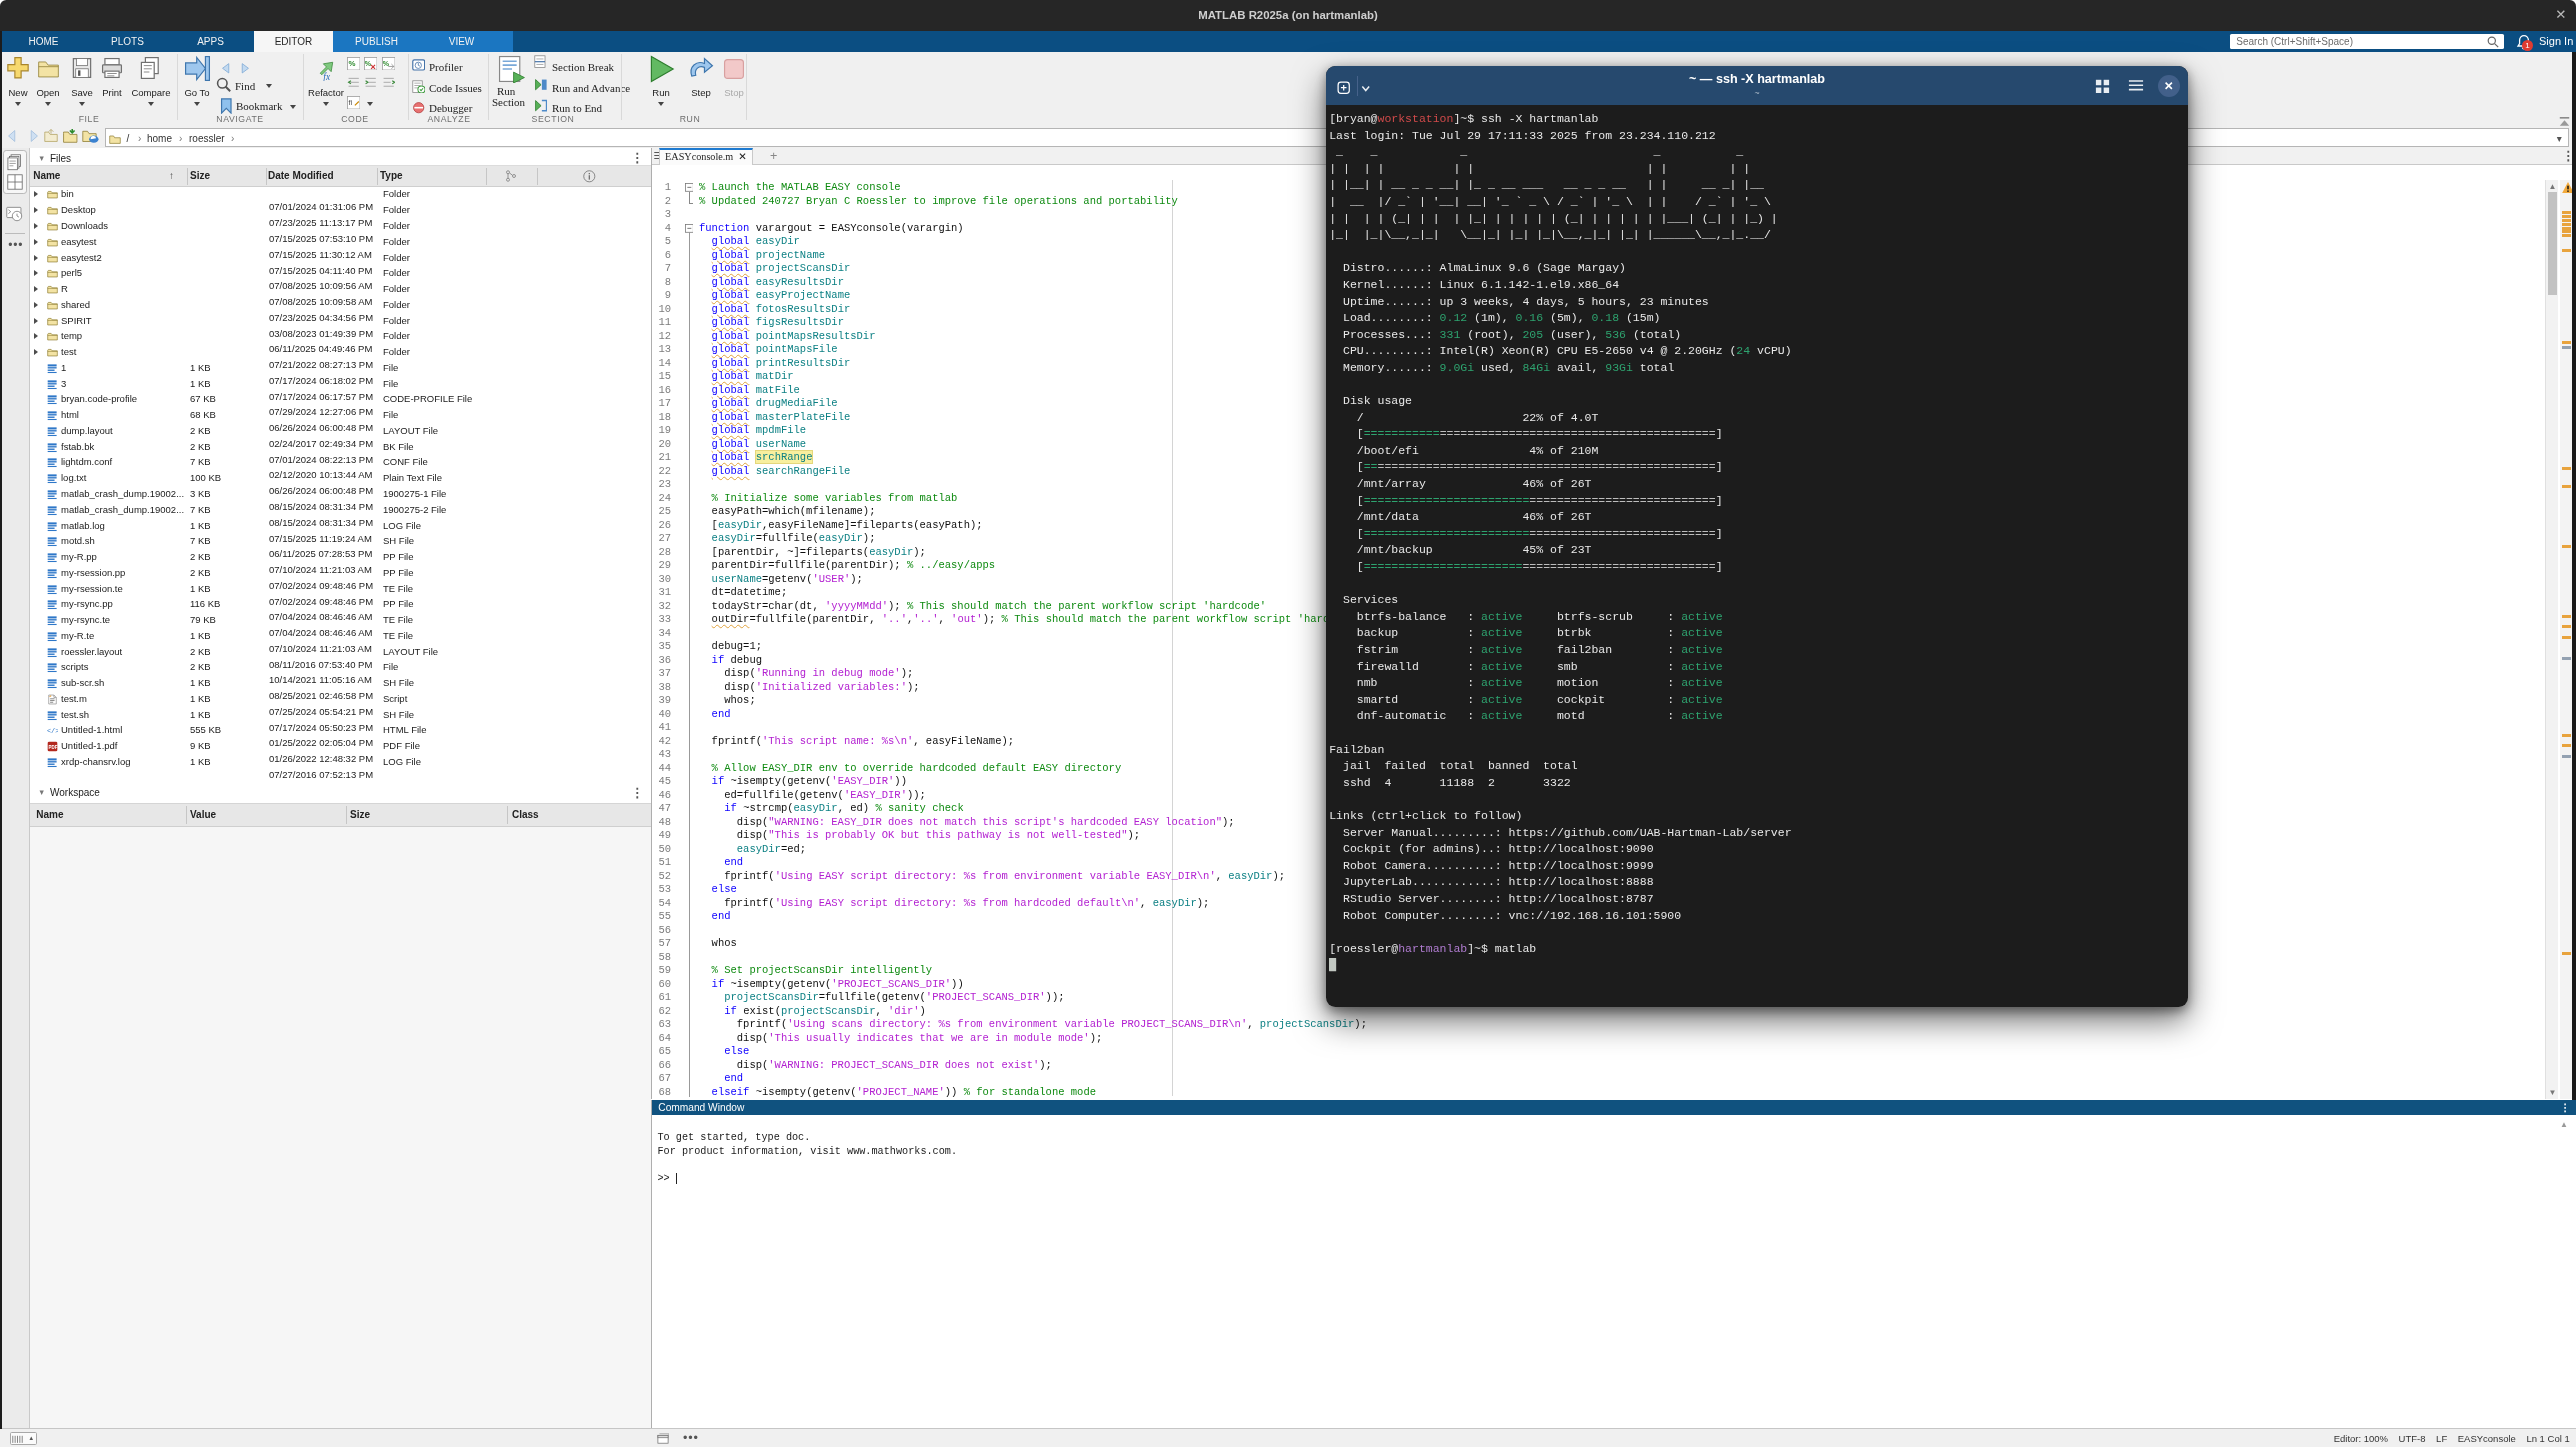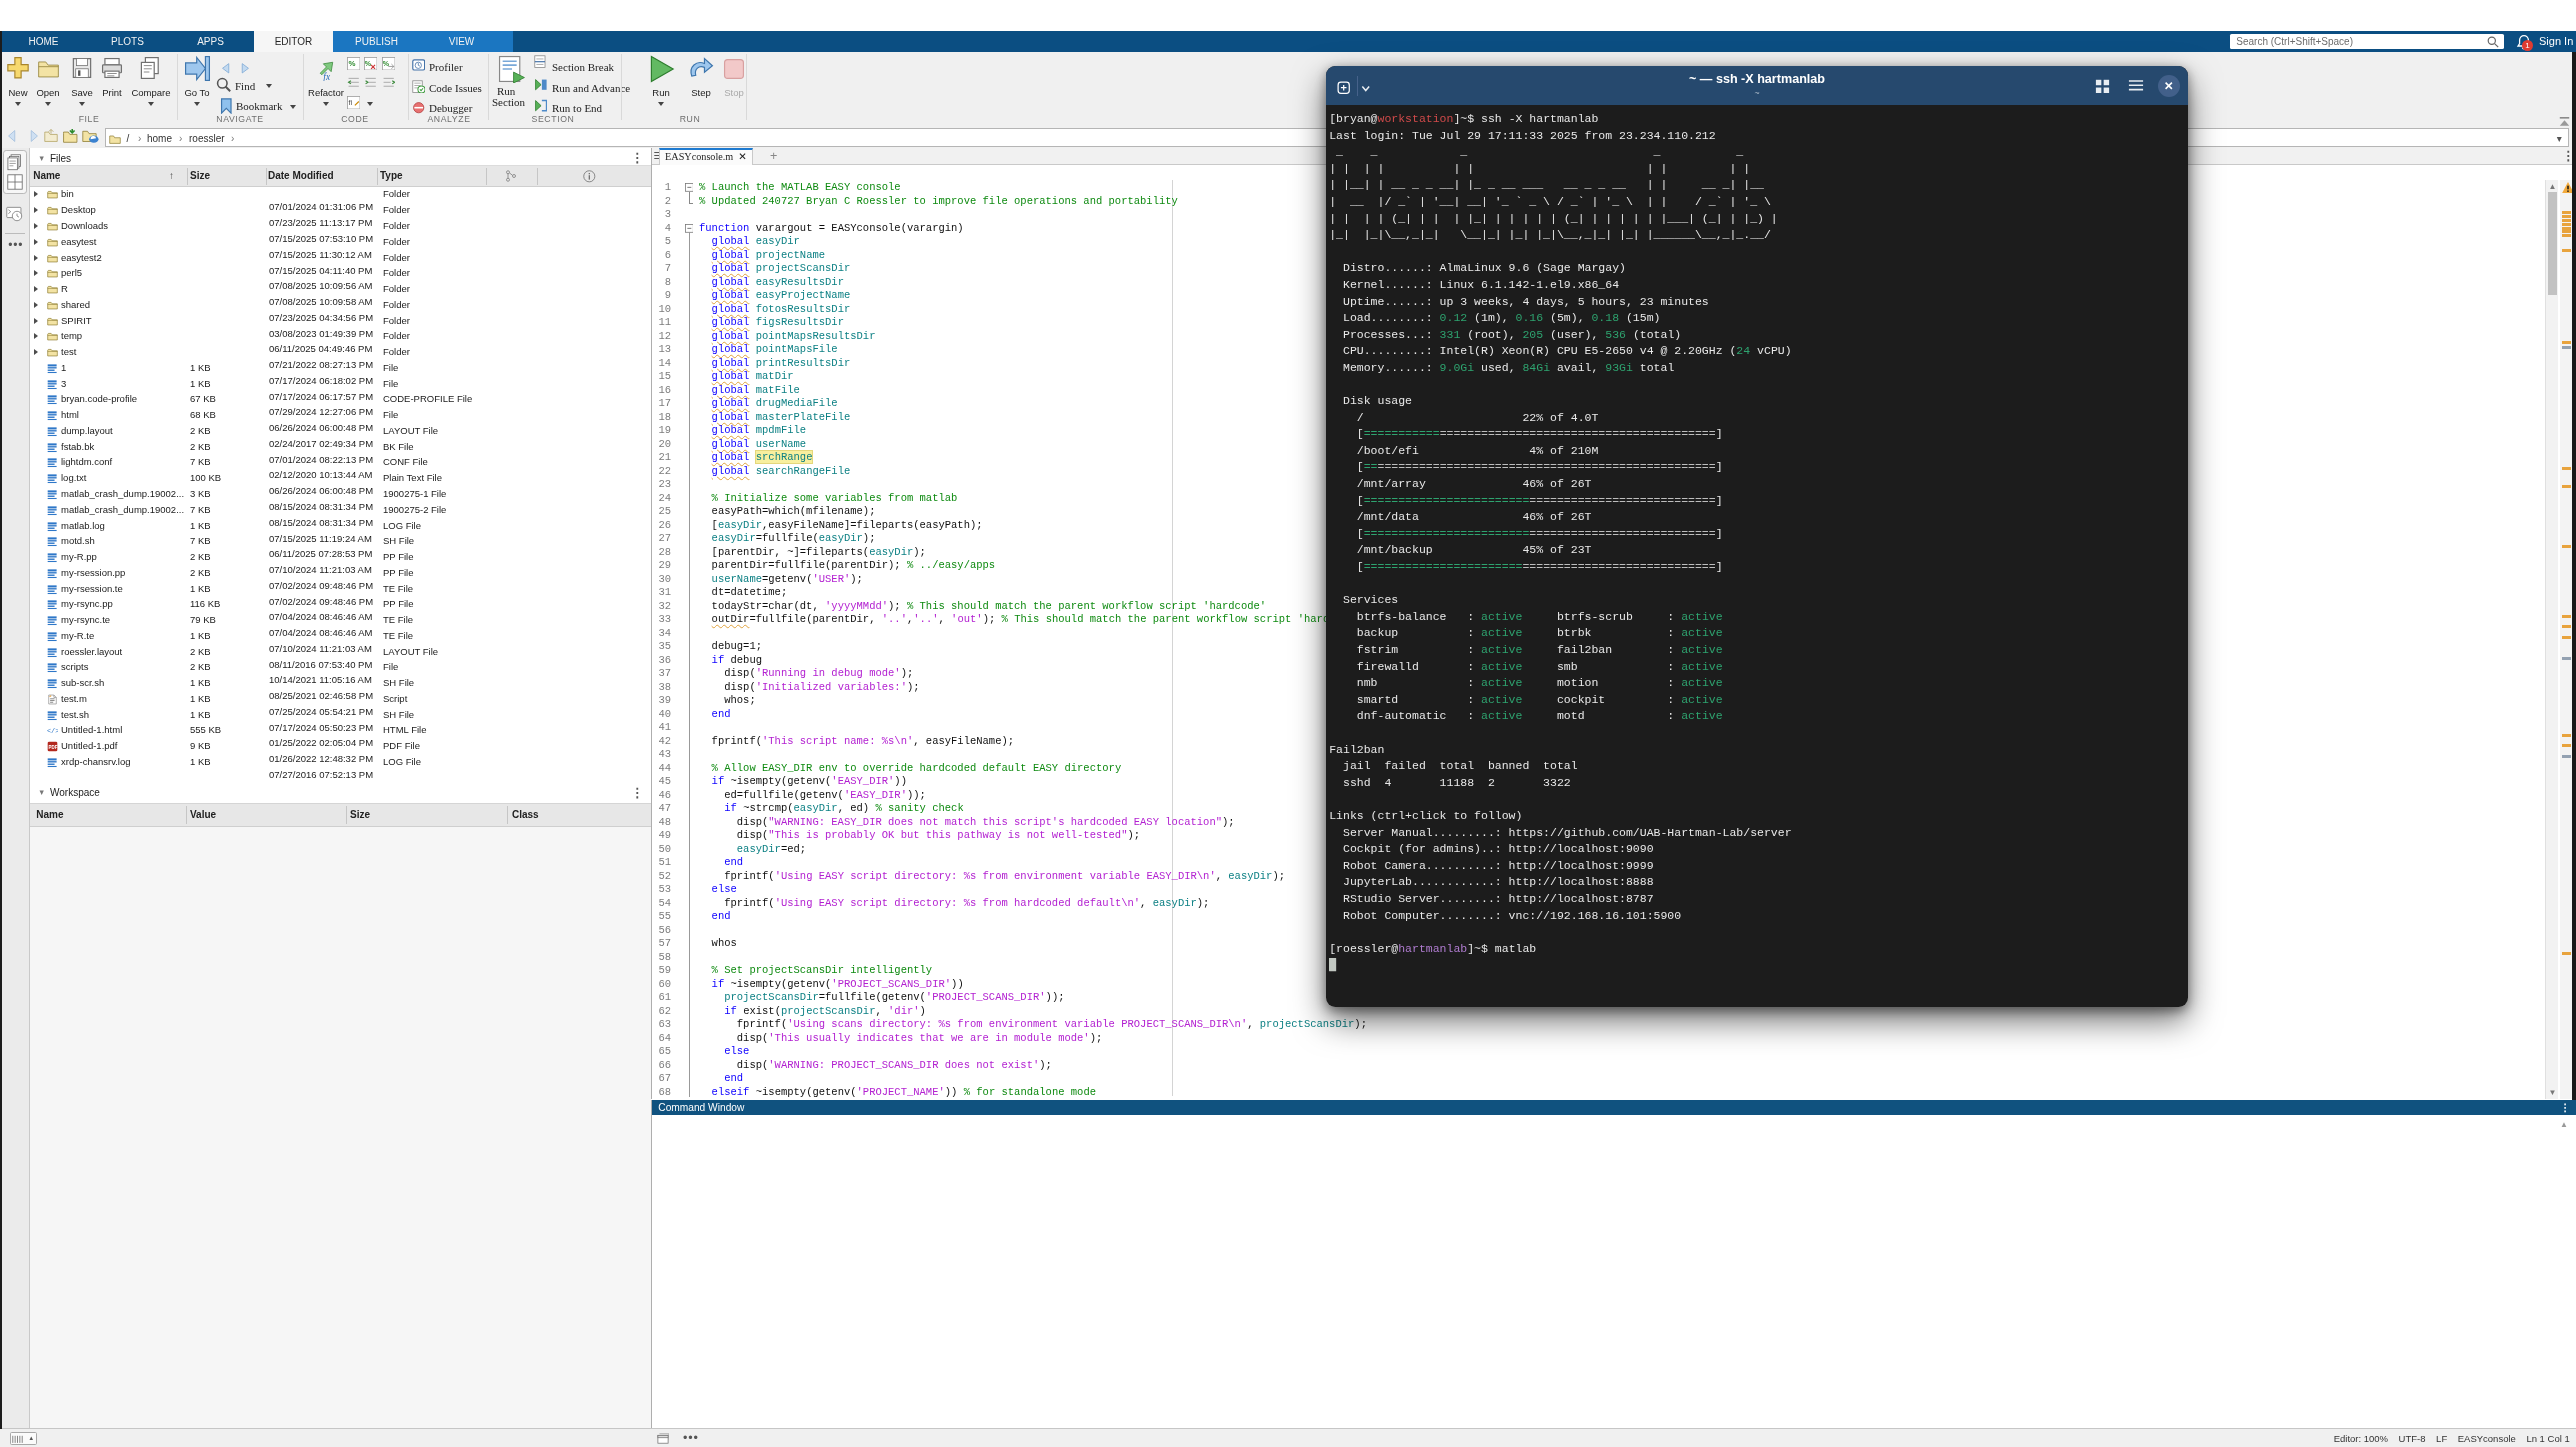--- a/index.html
+++ b/index.html
@@ -69,20 +69,24 @@
 #termbar .sub{position:absolute;left:0;right:0;top:22px;text-align:center;color:#a8b7c6;font-size:8.7px;}
 #termtext{position:absolute;left:3.2px;top:45px;font-family:"Liberation Mono",monospace;font-size:11.5px;line-height:16.6px;color:#e9e9e9;white-space:pre;}
 .tg{color:#2ea36f;}
 .tr{color:#d04a4a;}
 .cpur{color:#b07cd0;}
 .teq{color:#bdbdbd;}
 .cursor{background:#c2c8c2;color:#c2c8c2;}
 </style></head>
 <body>
 <div id="root">
+  <div id="titlebar" class="abs">
+      <span class="t">MATLAB R2025a (on hartmanlab)</span>
+      <span class="x">✕</span>
+    </div>
   <div id="tabbar" class="abs">
     <div id="tab-lite"></div>
     <div id="tab-ed">EDITOR</div>
     <div class="tab" style="left:8px;width:71px">HOME</div>
     <div class="tab" style="left:92px;width:71px">PLOTS</div>
     <div class="tab" style="left:175px;width:71px">APPS</div>
     <div class="tab" style="left:341px;width:71px">PUBLISH</div>
     <div class="tab" style="left:426px;width:71px">VIEW</div>
     <div id="searchbox">Search (Ctrl+Shift+Space)<svg class="mag" width="12" height="12" viewBox="0 0 15 15">
           <circle cx="6" cy="6" r="4.5" fill="none" stroke="#666" stroke-width="1.5"></circle>
@@ -965,20 +969,24 @@
           <div class="ann" style="top:554px"></div>
           <div class="ann" style="top:564px"></div>
           <div class="ann" style="top:772px"></div>
           <div class="ann gr" style="top:166px"></div>
           <div class="ann gr" style="top:477px"></div>
           <div class="ann gr" style="top:575px"></div>
         </div>
     </div>
     <div id="cmdwin" class="abs">
       <div id="cmdbar">Command Window<span style="position:absolute;left:1908px;top:0;font-weight:bold">⋮</span></div>
+      <div id="cmdtext">To get started, type doc.
+For product information, visit www.mathworks.com.
+
+&gt;&gt; <span style="border-left:0.8px solid #222">&nbsp;</span></div>
       <div style="position:absolute;left:1908px;top:20px;color:#999;font-size:8px">▲</div>
     </div>
   </div>
   <div id="darkstrip" class="abs"></div>
   <div id="statusbar" class="abs">
     <div style="position:absolute;left:9.5px;top:3.2px;width:27px;height:12.6px;border:0.8px solid #a8a8a8;background:#fbfbfb;border-radius:1.6px">
         <svg style="position:absolute;left:1.6px;top:1.6px" width="11" height="8.7" viewBox="0 0 14 11">
           <path d="M1 1 V10 M4 1 V10 M7 1 V10 M10 1 V10 M13 1 V10" stroke="#666"></path>
         </svg>
         <span style="position:absolute;right:2.4px;top:0.8px;font-size:7px;color:#555">▴</span>

